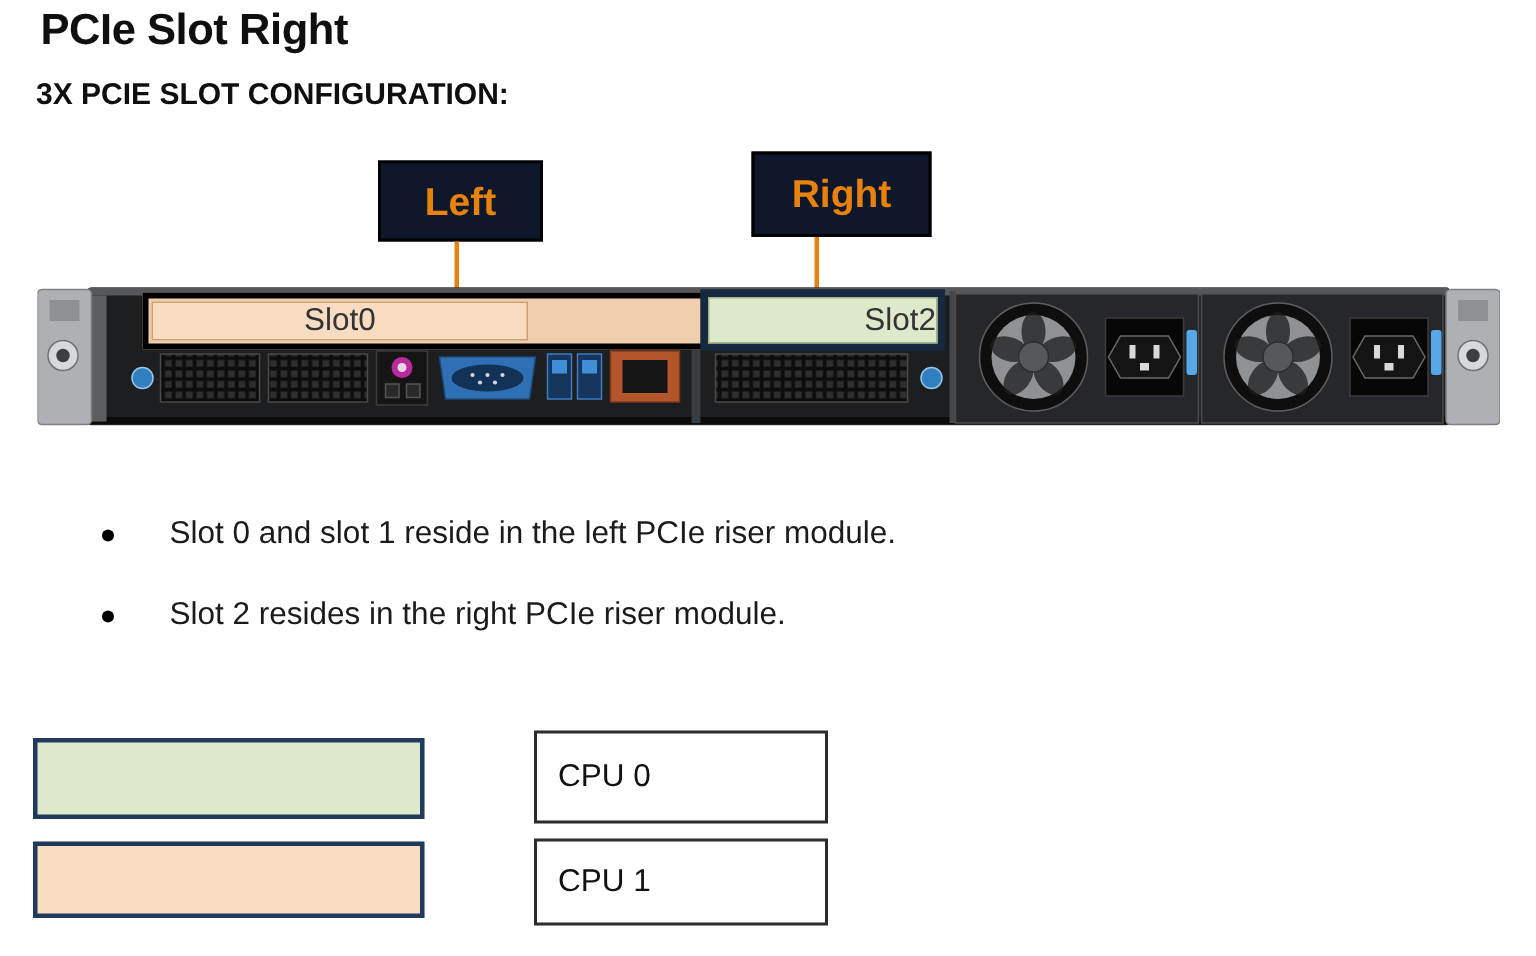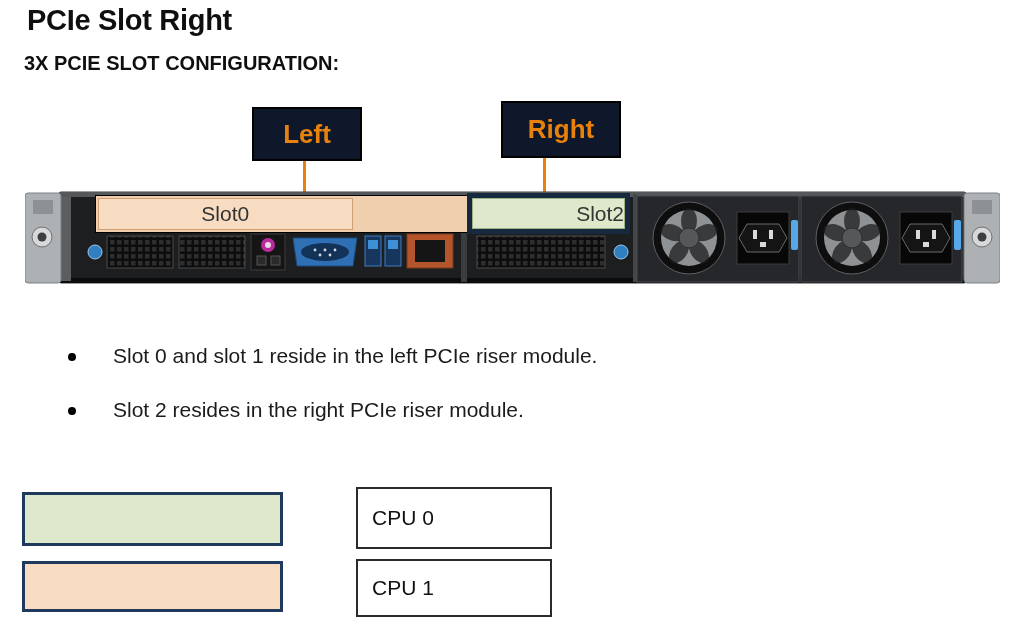--- a/index.html
+++ b/index.html
@@ -29,21 +29,21 @@
 
   .connector { position:absolute; width:3px; }
   .connector-left  { left:303px; top:161px; height:38px; }
   .connector-right { left:543px; top:158px; height:36px; }
 
   .server { position:absolute; left:25px; top:190px; width:975px; height:95px; }
   .server svg { position:absolute; left:0; top:0; display:block; }
 
   .riser-left {
     position:absolute; left:70px; top:5px; width:441px; height:38px;
-    background:#f0cfae; border:1px solid #000000;padding-left:27px;
+    background:#f0cfae; border:4px solid #000000;padding-left:27px;
   }
   .subslot {
     position:absolute; top:2px; bottom:2px;
     background:#f8dcc2; border:1px solid #cf9f72;
     display:flex; align-items:center; justify-content:center;
     font-size:21px; color:#333;
   }
   .slot0 { left:2px; width:58%; }
   .slot1 { right:2px; width:41%; }
 

